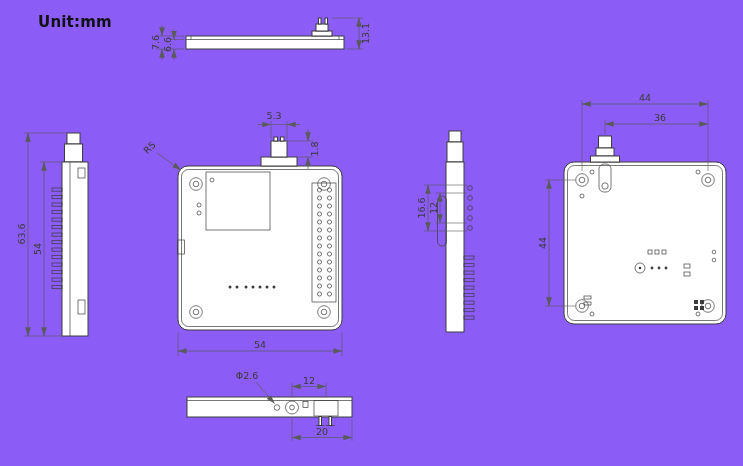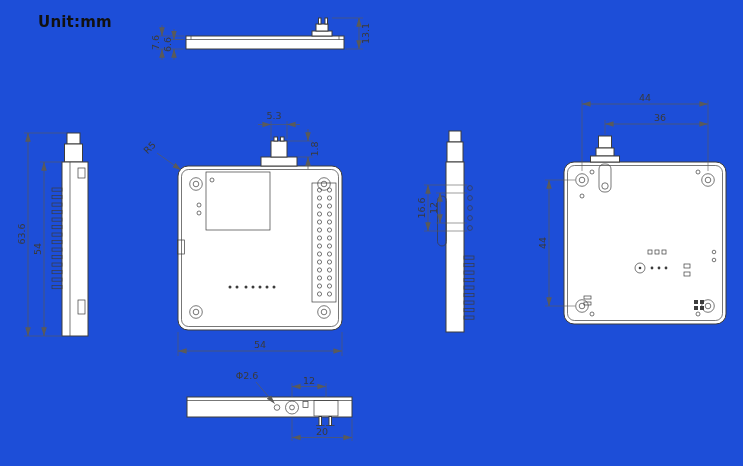--- a/index.html
+++ b/index.html
@@ -1,16 +1,16 @@
 <!DOCTYPE html>
 <html><head>
 <meta charset="utf-8">
 <style>
   html,body{margin:0;padding:0;background:#ffffff}
-  .sheet{position:relative;width:743px;height:466px;background:#1d4ed8;overflow:hidden;font-family:"DejaVu Sans",sans-serif}
+  .sheet{position:relative;width:743px;height:466px;background:#8b5cf6;overflow:hidden;font-family:"DejaVu Sans",sans-serif}
   svg{display:block}
   .ol{fill:#ffffff;stroke:#3c3c3c;stroke-width:1}
   .thin{fill:none;stroke:#3c3c3c;stroke-width:0.7}
   .ext{stroke:#5a5a5a;stroke-width:0.6;fill:none}
   .dim{stroke:#5a5a5a;stroke-width:0.7;fill:none;marker-start:url(#arr);marker-end:url(#arr)}
   .dimE{stroke:#5a5a5a;stroke-width:0.7;fill:none;marker-end:url(#arr)}
   .ldr{stroke:#5a5a5a;stroke-width:0.7;fill:none;marker-end:url(#arr)}
   .dk{fill:#3c3c3c;stroke:none}
   text.d{font-size:9.5px;fill:#3a3a3a}
   text.u{font-size:15px;font-weight:bold;fill:#111;letter-spacing:.2px}

